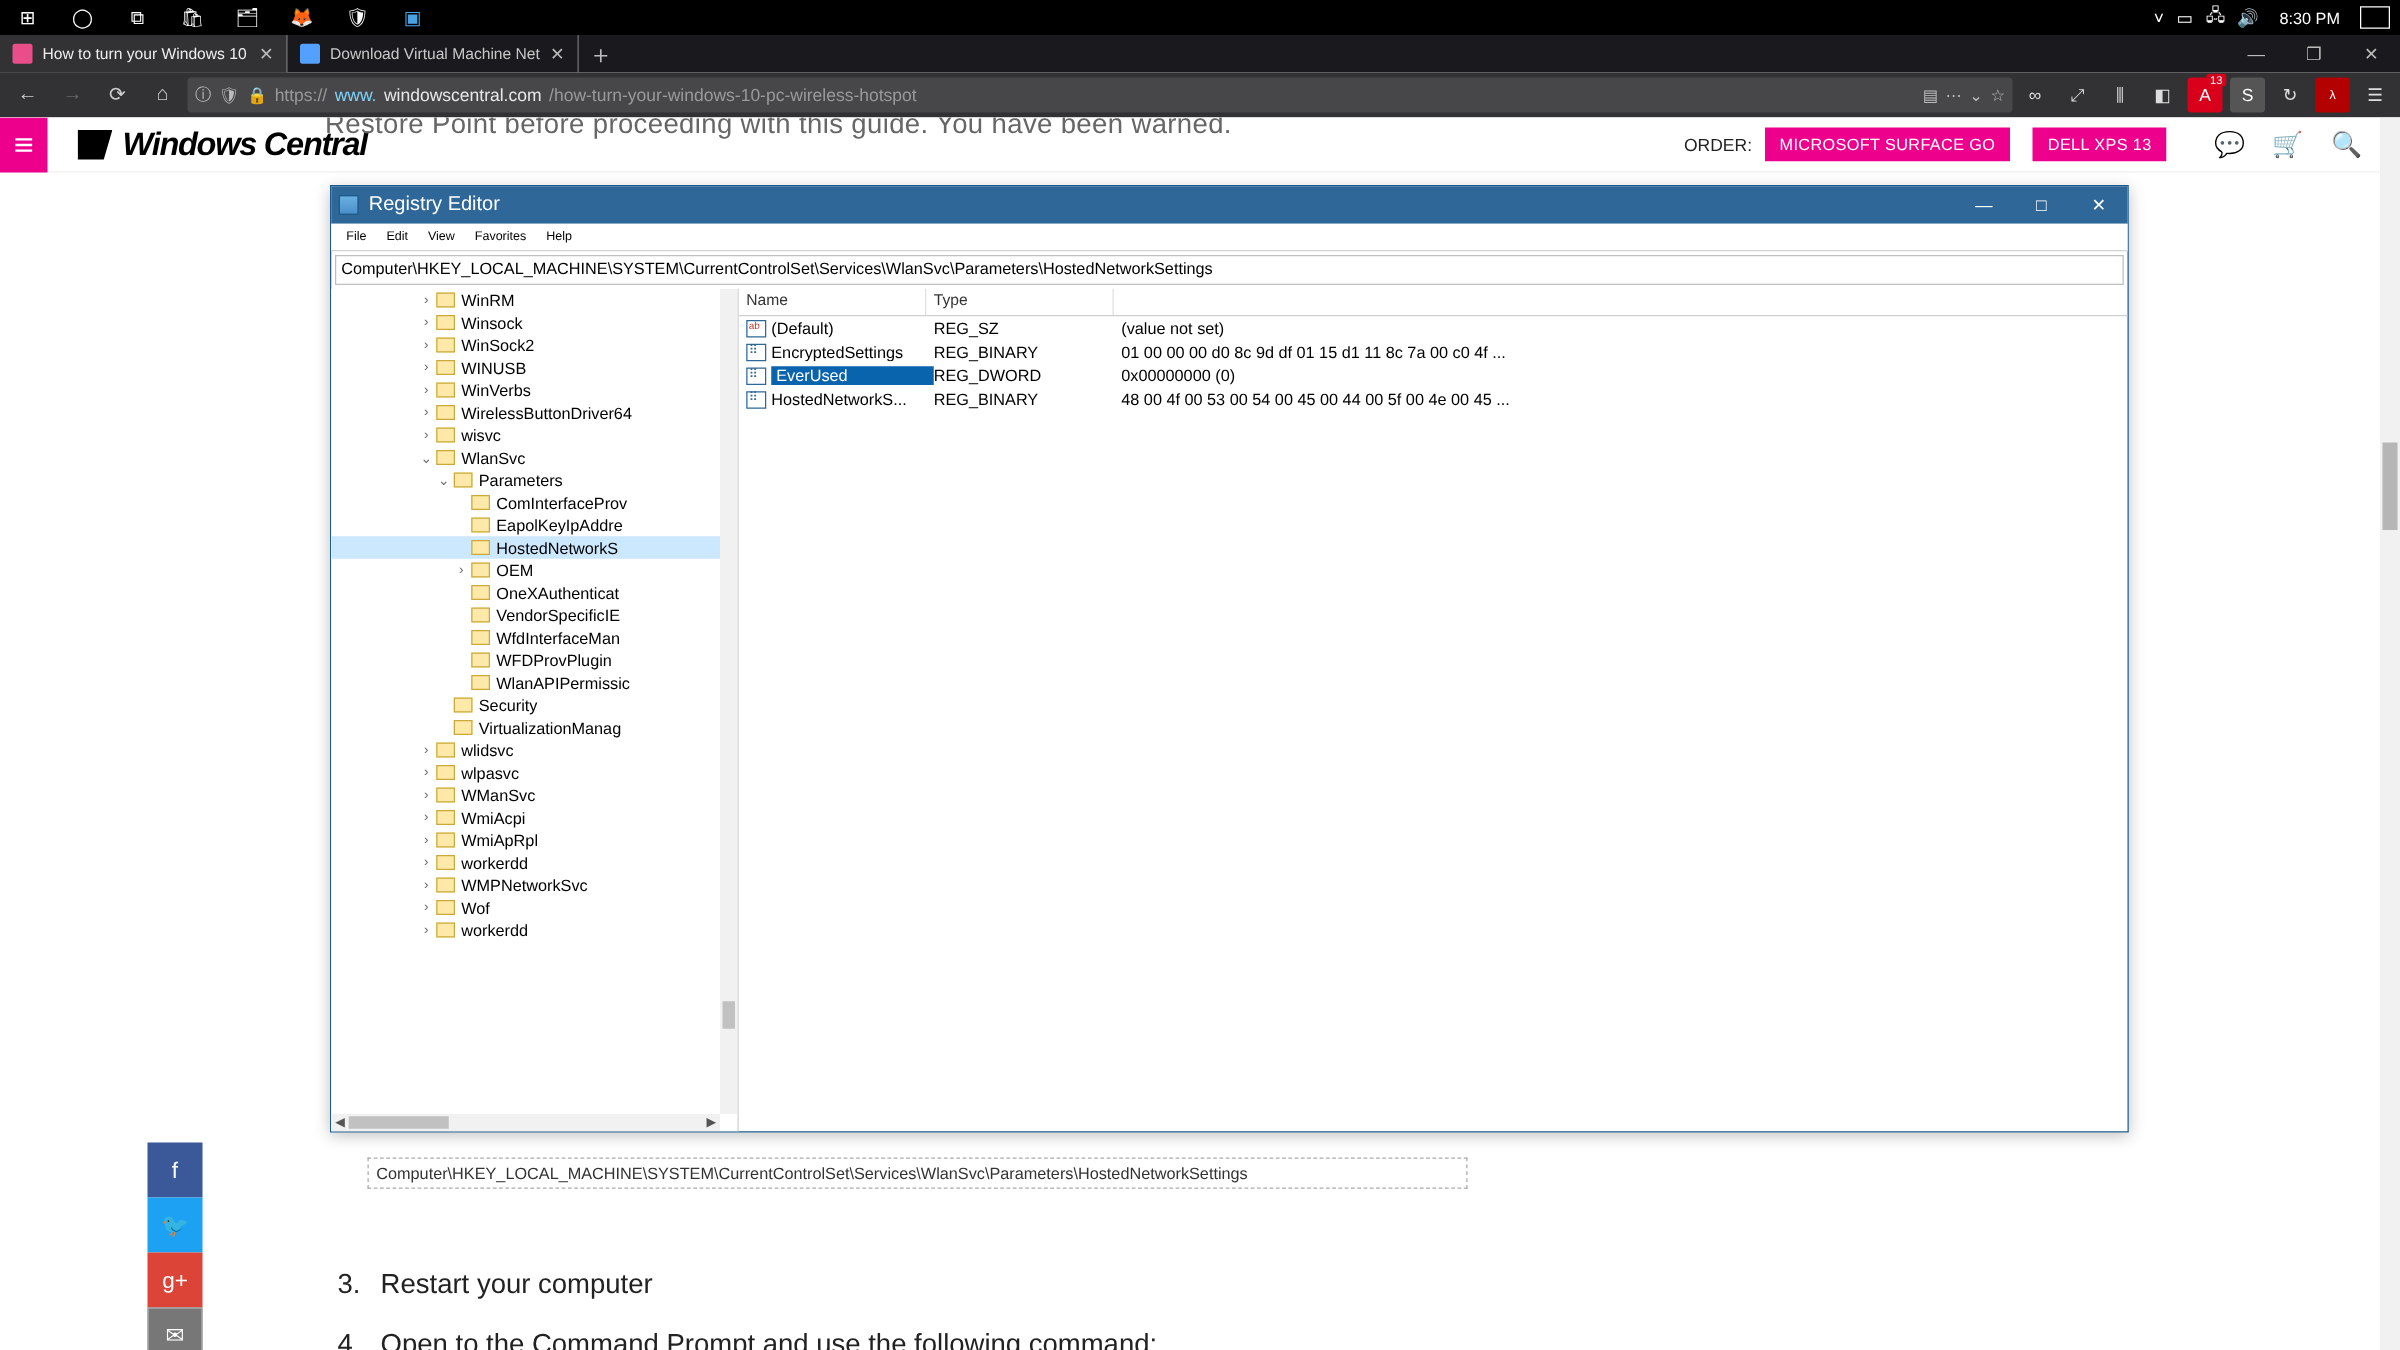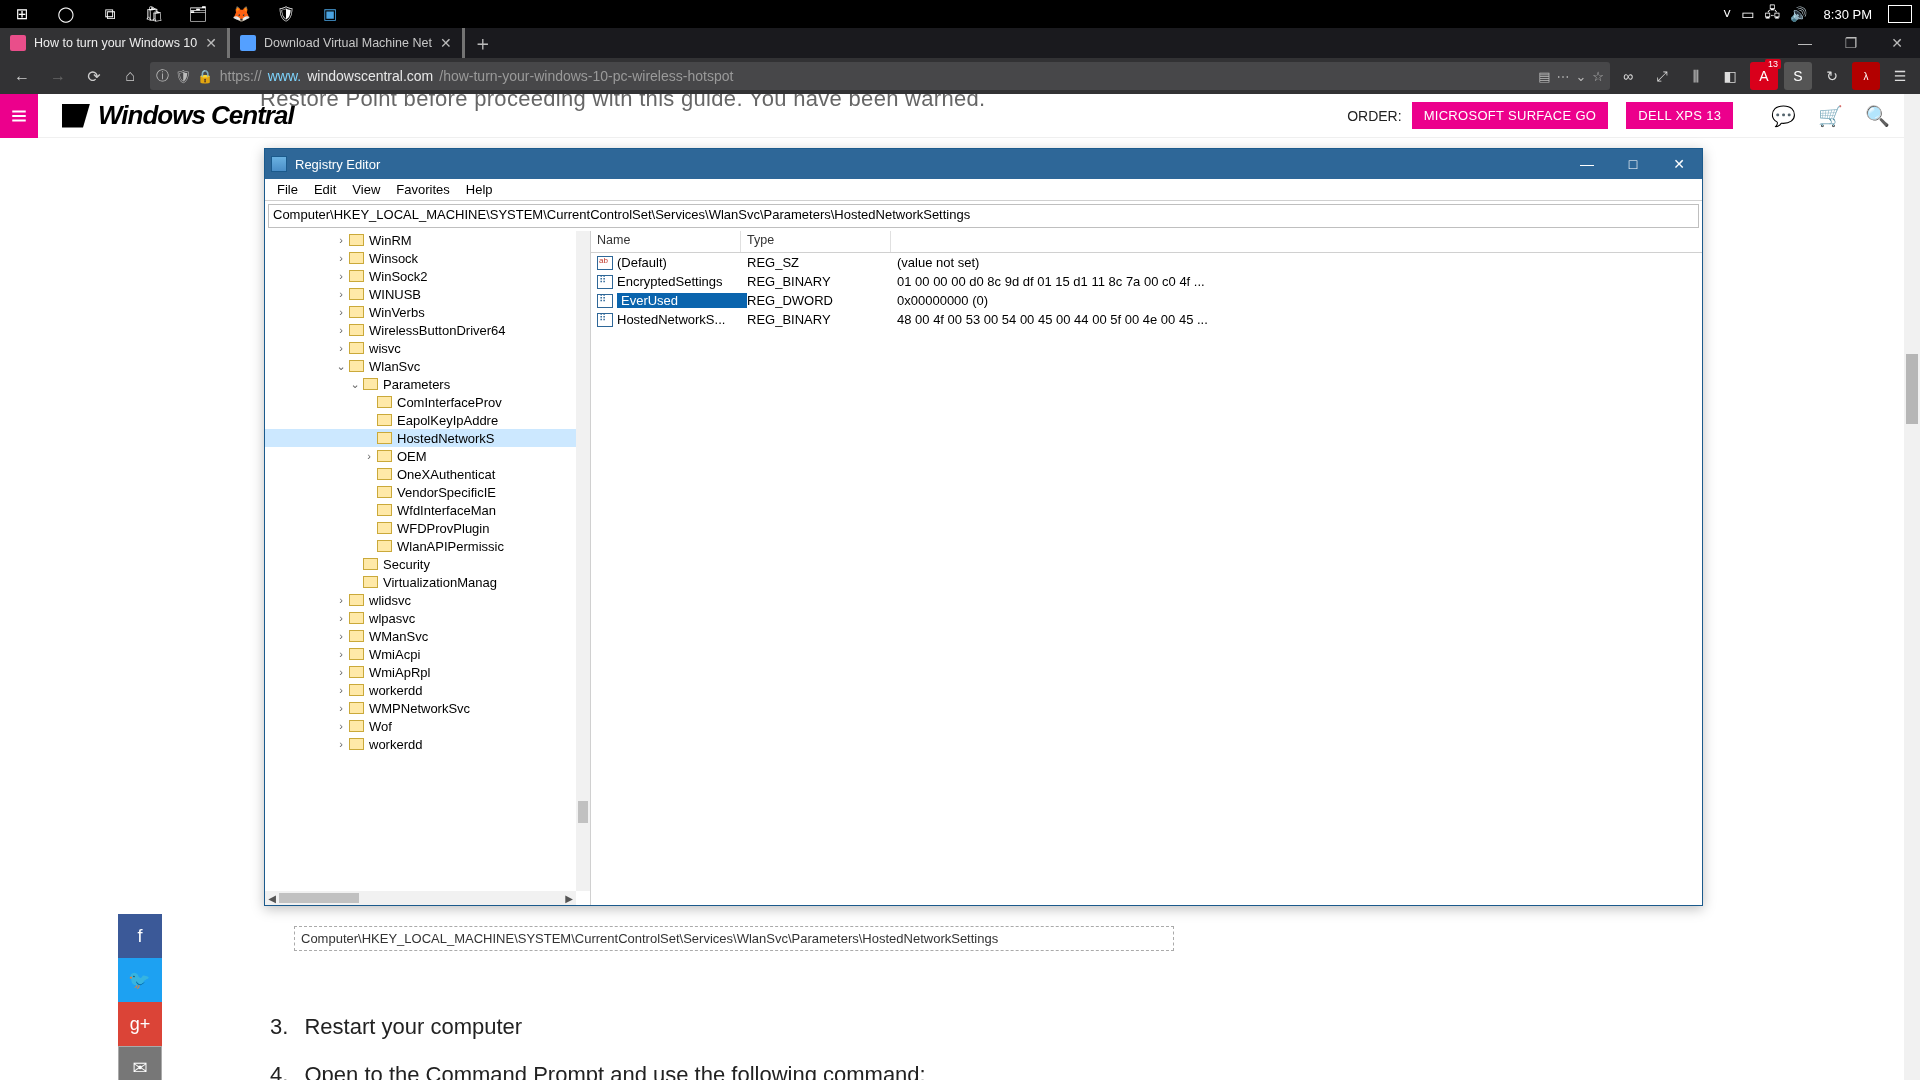--- a/index.html
+++ b/index.html
@@ -28,21 +28,21 @@
 
 #ff-chrome { position: absolute; inset: 28px 0 auto 0; }
 
 
 #ff-tabs {
   height: 30px; background: #1a1a1e; display: flex; align-items: stretch;
 }
 .ff-tab {
   display: flex; align-items: center; gap: 8px; padding: 0 10px;
   min-width: 230px; max-width: 260px; color: #c8c8c8; font-size: 12.5px;
-  border-right: 3px solid #737373; position: relative;
+  border-right: 1px solid #737373; position: relative;
 }
 .ff-tab.active { background: #323234; color: #eee; }
 .ff-tab .favicon {
   width: 16px; height: 16px; border-radius: 2px; flex: none;
 }
 .ff-tab .tab-title { flex: 1; white-space: nowrap; overflow: hidden; text-overflow: ellipsis; }
 .ff-tab .tab-close { color: #bbb; font-size: 14px; cursor: pointer; }
 .ff-newtab {
   width: 36px; display: flex; align-items: center; justify-content: center;
   color: #bbb; font-size: 20px;
@@ -149,31 +149,31 @@
 }
 
 #re-title {
   height: 30px; background: #2e6798; color: #fff; display: flex; align-items: center;
   padding-left: 6px;
 }
 #re-title .re-icon {
   width: 16px; height: 16px; margin-right: 8px;
   background: linear-gradient(#6ab1e1,#4a8ec8); border: 1px solid #1b5a8c;
 }
-#re-title .re-caption { flex: 1; font-size: 13px; }
+#re-title .re-caption { flex: 1; font-size: 16px; }
 #re-title .re-winbtns { display: flex; }
 #re-title .re-winbtns div {
   width: 46px; height: 30px; display: flex; align-items: center; justify-content: center;
   color: #fff; font-size: 14px;
 }
 
 
 #re-menu {
   height: 22px; background: #fff; border-bottom: 1px solid #d0d0d0;
-  display: flex; align-items: center; gap: 0; padding-left: 4px; font-size: 13px;
+  display: flex; align-items: center; gap: 0; padding-left: 4px; font-size: 10px;
 }
 #re-menu .mi { padding: 2px 8px; }
 
 
 #re-addr {
   height: 24px; border: 1px solid #bfbfbf; margin: 3px; padding: 2px 4px;
   font-size: 13px; white-space: nowrap; overflow: hidden;
 }
 
 

